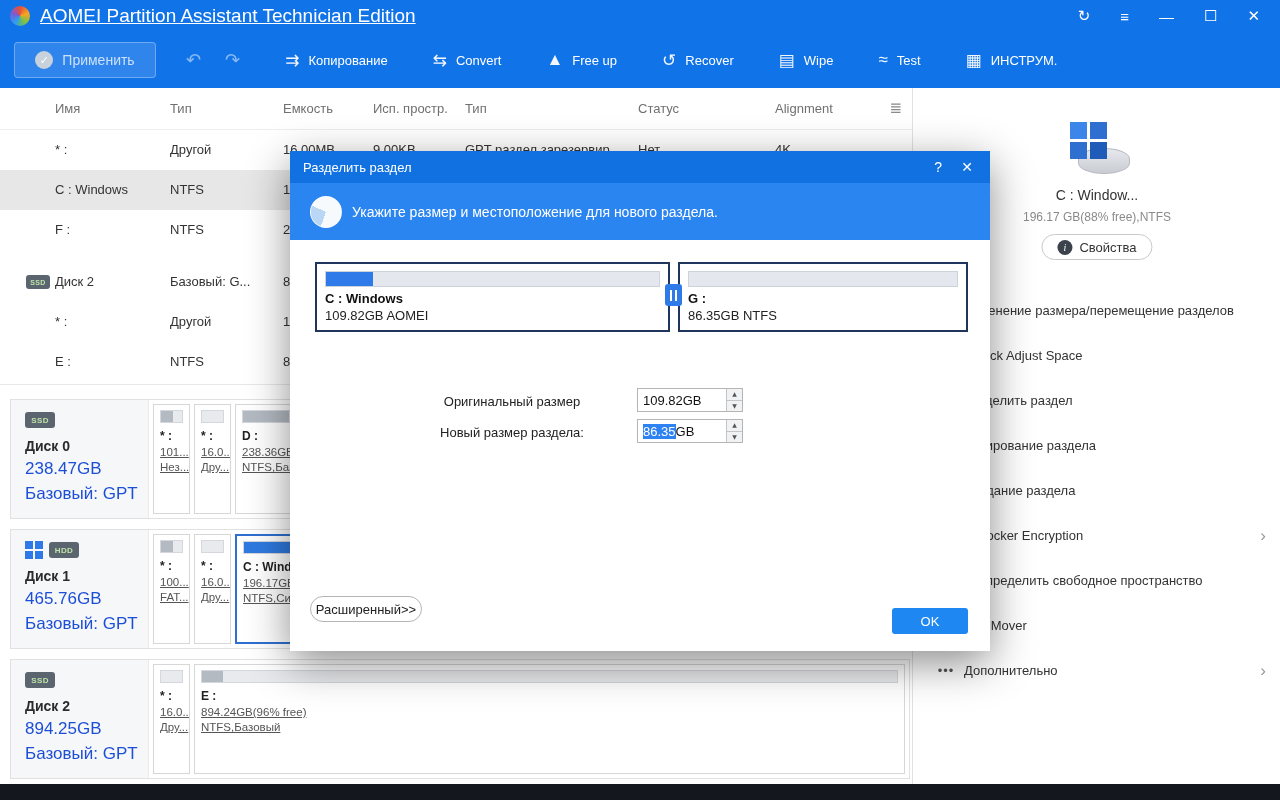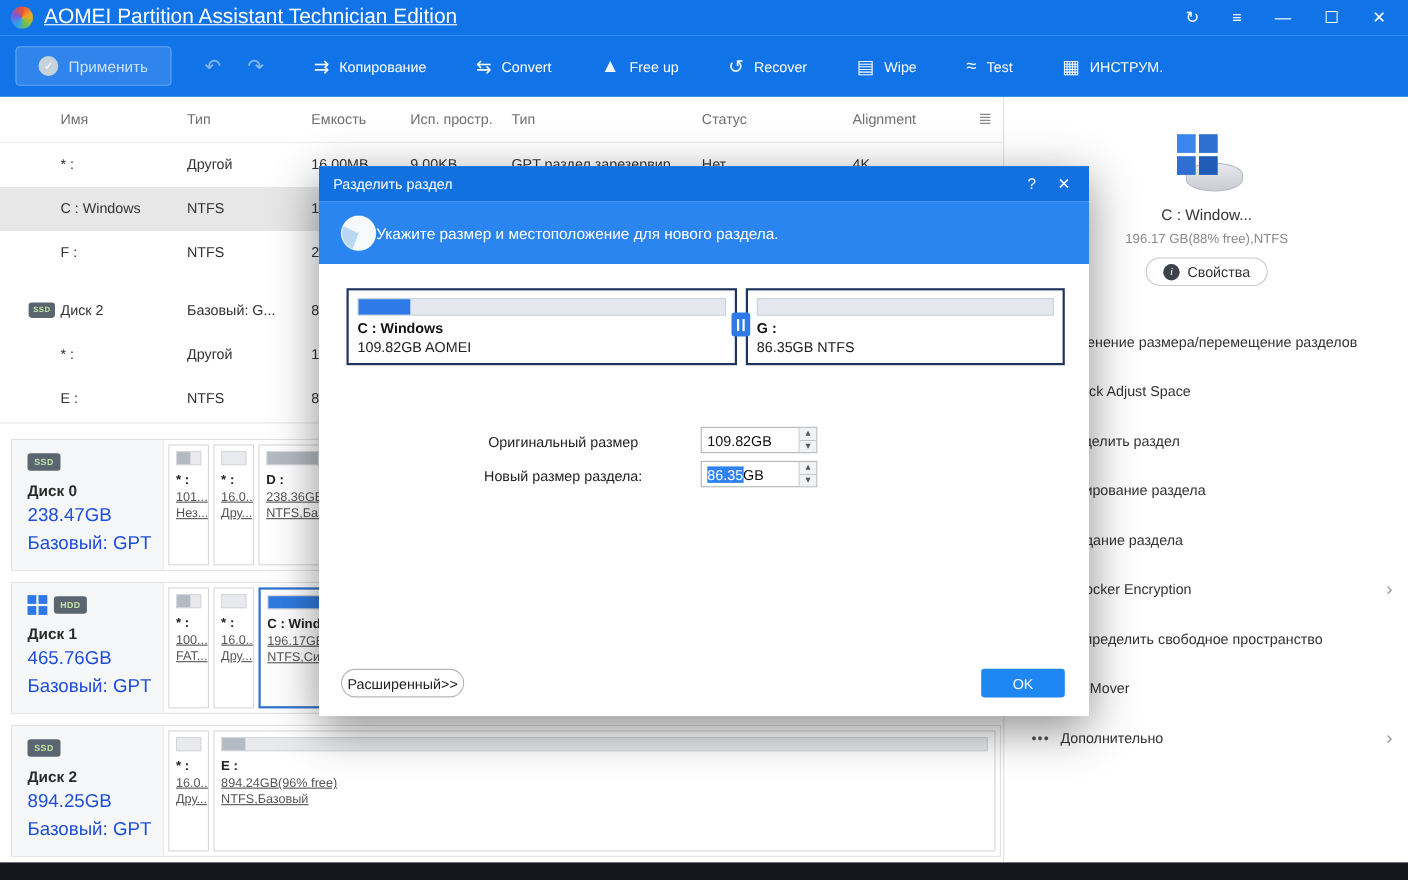--- a/index.html
+++ b/index.html
@@ -75,21 +75,21 @@
   .sb-menu { position:absolute; top:200px; left:0; right:0; }
   .sb-item { position:relative; height:45px; display:flex; align-items:center; padding-left:50px; font-size:13px; color:#333; white-space:nowrap; }
   .sb-item .mi { position:absolute; left:22px; width:20px; text-align:center; font-size:13px; color:#555; letter-spacing:1px; }
   .sb-item .chev { position:absolute; right:14px; color:#999; font-size:17px; }
 
   
   .dlg { position:absolute; left:290px; top:151px; width:700px; height:500px; background:#fff; box-shadow:0 12px 40px rgba(0,0,0,.45); z-index:20; }
   .dlg-tb { height:32px; background:#1271e0; display:flex; align-items:center; color:#fff; font-size:13px; padding-left:13px; position:relative; }
   .dlg-help { position:absolute; right:48px; top:8px; font-size:14px; }
   .dlg-close { position:absolute; right:17px; top:8px; font-size:14px; }
-  .dlg-hero { height:57px; background:#2b85f0; display:flex; align-items:center; color:#fff; font-size:14px; gap:0; padding-left:20px; }
+  .dlg-hero { height:57px; background:#2b85f0; display:flex; align-items:center; color:#fff; font-size:14px; gap:10px; padding-left:20px; }
   .hero-icon { width:32px; height:32px; border-radius:50%; background:conic-gradient(from 200deg, #b9d6f4 0 95deg, #f7fafd 95deg 360deg); border:1px solid rgba(255,255,255,.6); flex:none; }
   .pv { position:absolute; height:70px; border:2px solid #20355e; }
   .pv-left { left:25px; top:111px; width:355px; }
   .pv-right { left:388px; top:111px; width:290px; }
   .pv-bar { margin:7px 8px 0 8px; height:16px; background:#e4e8ee; border:1px solid #cdd3db; }
   .pv-bar i { display:block; height:100%; background:#2e7ae8; }
   .pv-name { margin:4px 0 0 8px; font-size:13px; font-weight:bold; color:#111; white-space:nowrap; }
   .pv-size { margin:2px 0 0 8px; font-size:13px; color:#222; white-space:nowrap; }
   .pv-handle { position:absolute; left:375px; top:133px; width:17px; height:22px; background:#2e7ae8; border-radius:3px; z-index:2; display:flex; align-items:center; justify-content:center; gap:3px; cursor:ew-resize; }
   .pv-handle b { width:2px; height:11px; background:#fff; }
@@ -97,21 +97,21 @@
   .grp-legend { position:absolute; left:14px; top:-8px; background:#fff; padding:0 6px; font-size:13px; color:#333; }
   .frow-label { position:absolute; width:240px; text-align:center; font-size:13px; color:#222; white-space:nowrap; }
   .lbl1 { left:102px; top:243px; } .lbl2 { left:102px; top:274px; }
   .spin { position:absolute; left:347px; width:106px; height:24px; border:1px solid #b5b5b5; display:flex; background:#fff; }
   .sp1 { top:237px; } .sp2 { top:268px; }
   .spin-val { flex:1; font-size:13px; padding:4px 0 0 5px; color:#111; white-space:nowrap; overflow:hidden; }
   .spin-val .hl { background:#2f82f2; color:#fff; }
   .spin-btns { width:16px; border-left:1px solid #c5c5c5; display:flex; flex-direction:column; }
   .spin-btns button { flex:1; border:none; background:#f1f2f3; font-size:6px; color:#555; padding:0; line-height:1; font-family:"DejaVu Sans", sans-serif; }
   .spin-btns button:first-child { border-bottom:1px solid #c5c5c5; }
-  .adv-btn { position:absolute; left:20px; top:457px; width:112px; height:26px; border:1px solid #b5b5b5; border-radius:13px; background:#fff; font-size:13px; color:#222; font-family:"Liberation Sans", sans-serif; }
+  .adv-btn { position:absolute; left:20px; top:445px; width:112px; height:26px; border:1px solid #b5b5b5; border-radius:13px; background:#fff; font-size:13px; color:#222; font-family:"Liberation Sans", sans-serif; }
   .ok-btn { position:absolute; left:602px; top:457px; width:76px; height:26px; border:none; border-radius:3px; background:#1f87f2; color:#fff; font-size:13px; font-family:"Liberation Sans", sans-serif; }
 
   
   .statusbar { position:absolute; left:0; top:784px; width:1280px; height:16px; background:#14171e; }
 </style>
 </head>
 <body>
 
 <div class="titlebar">
   <div class="logo"></div>

